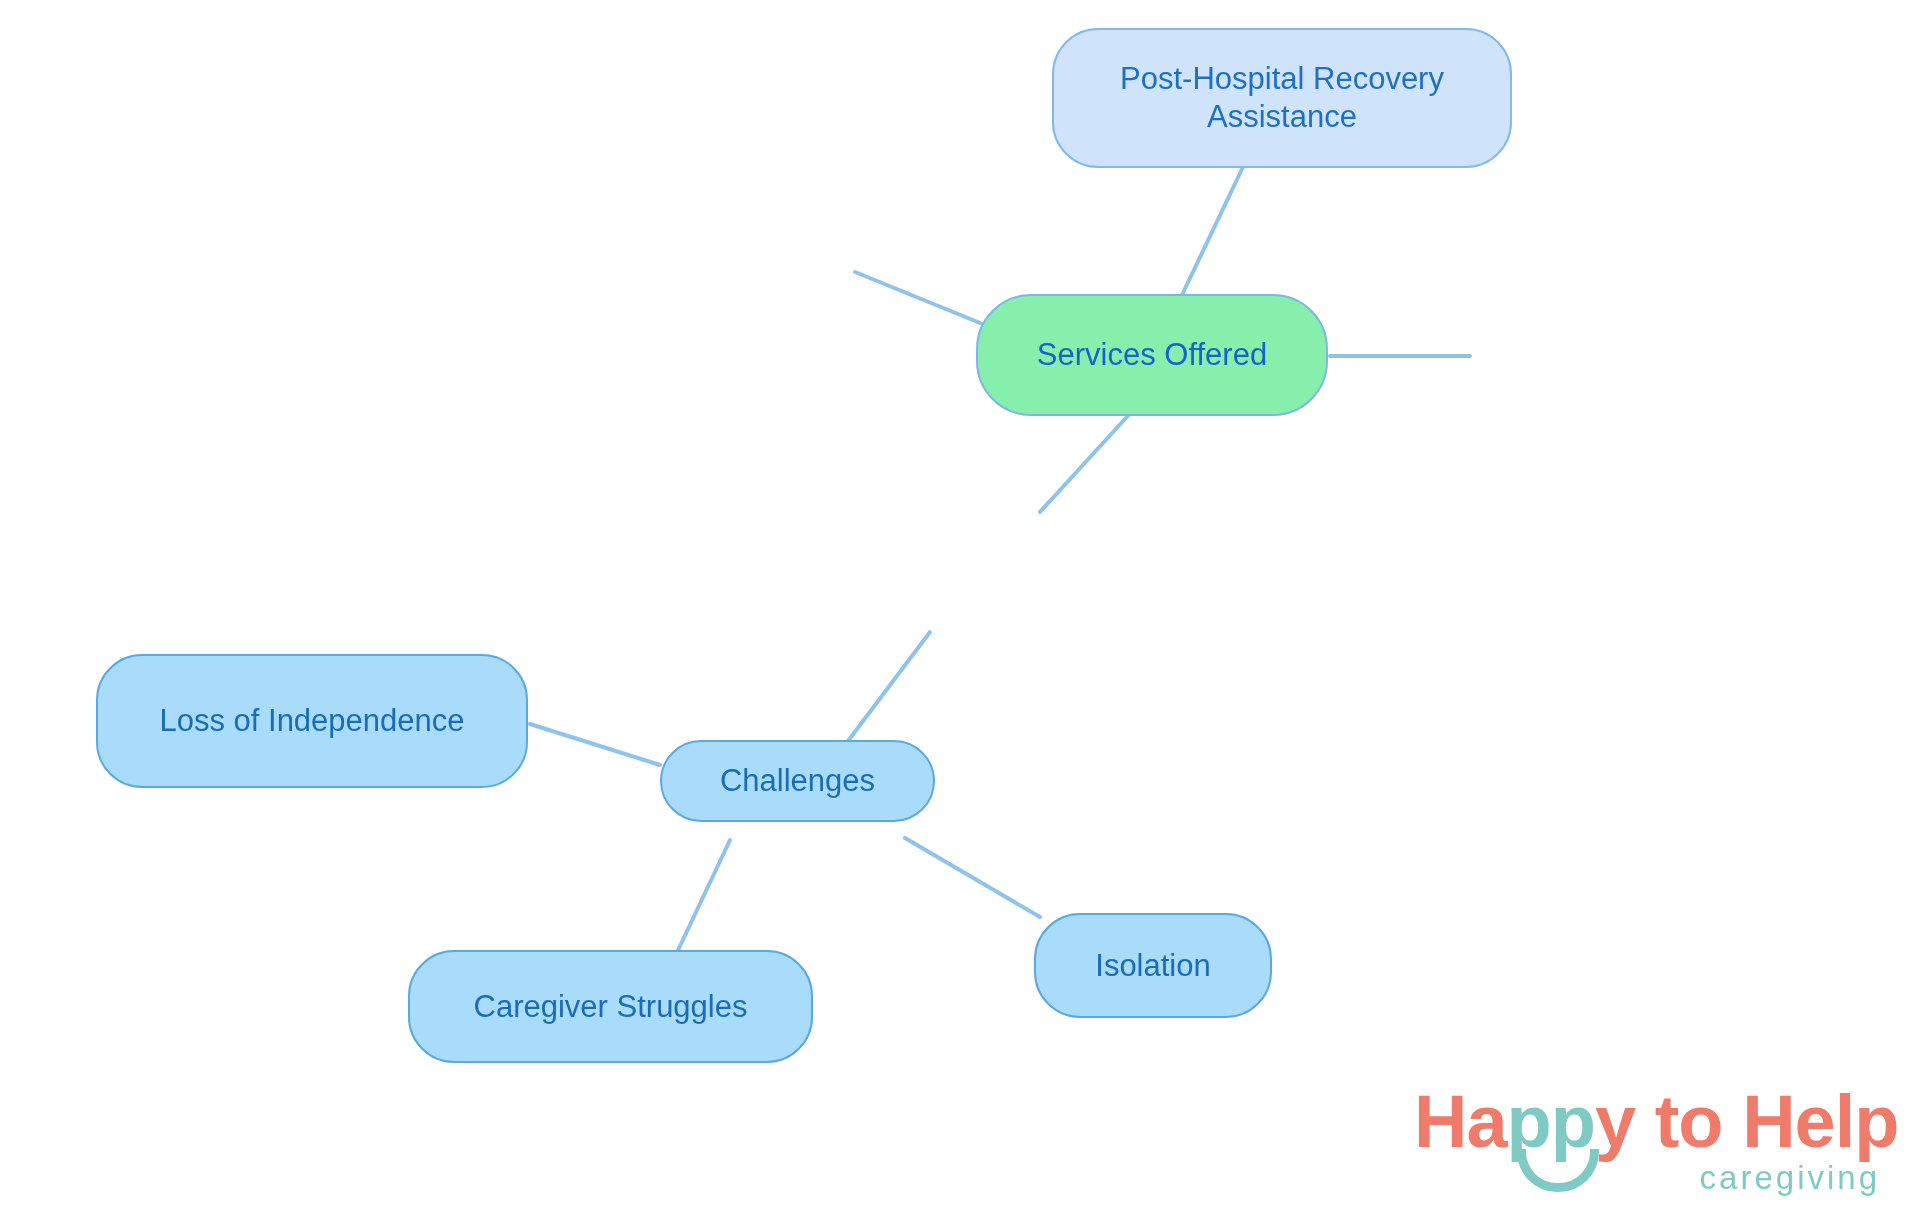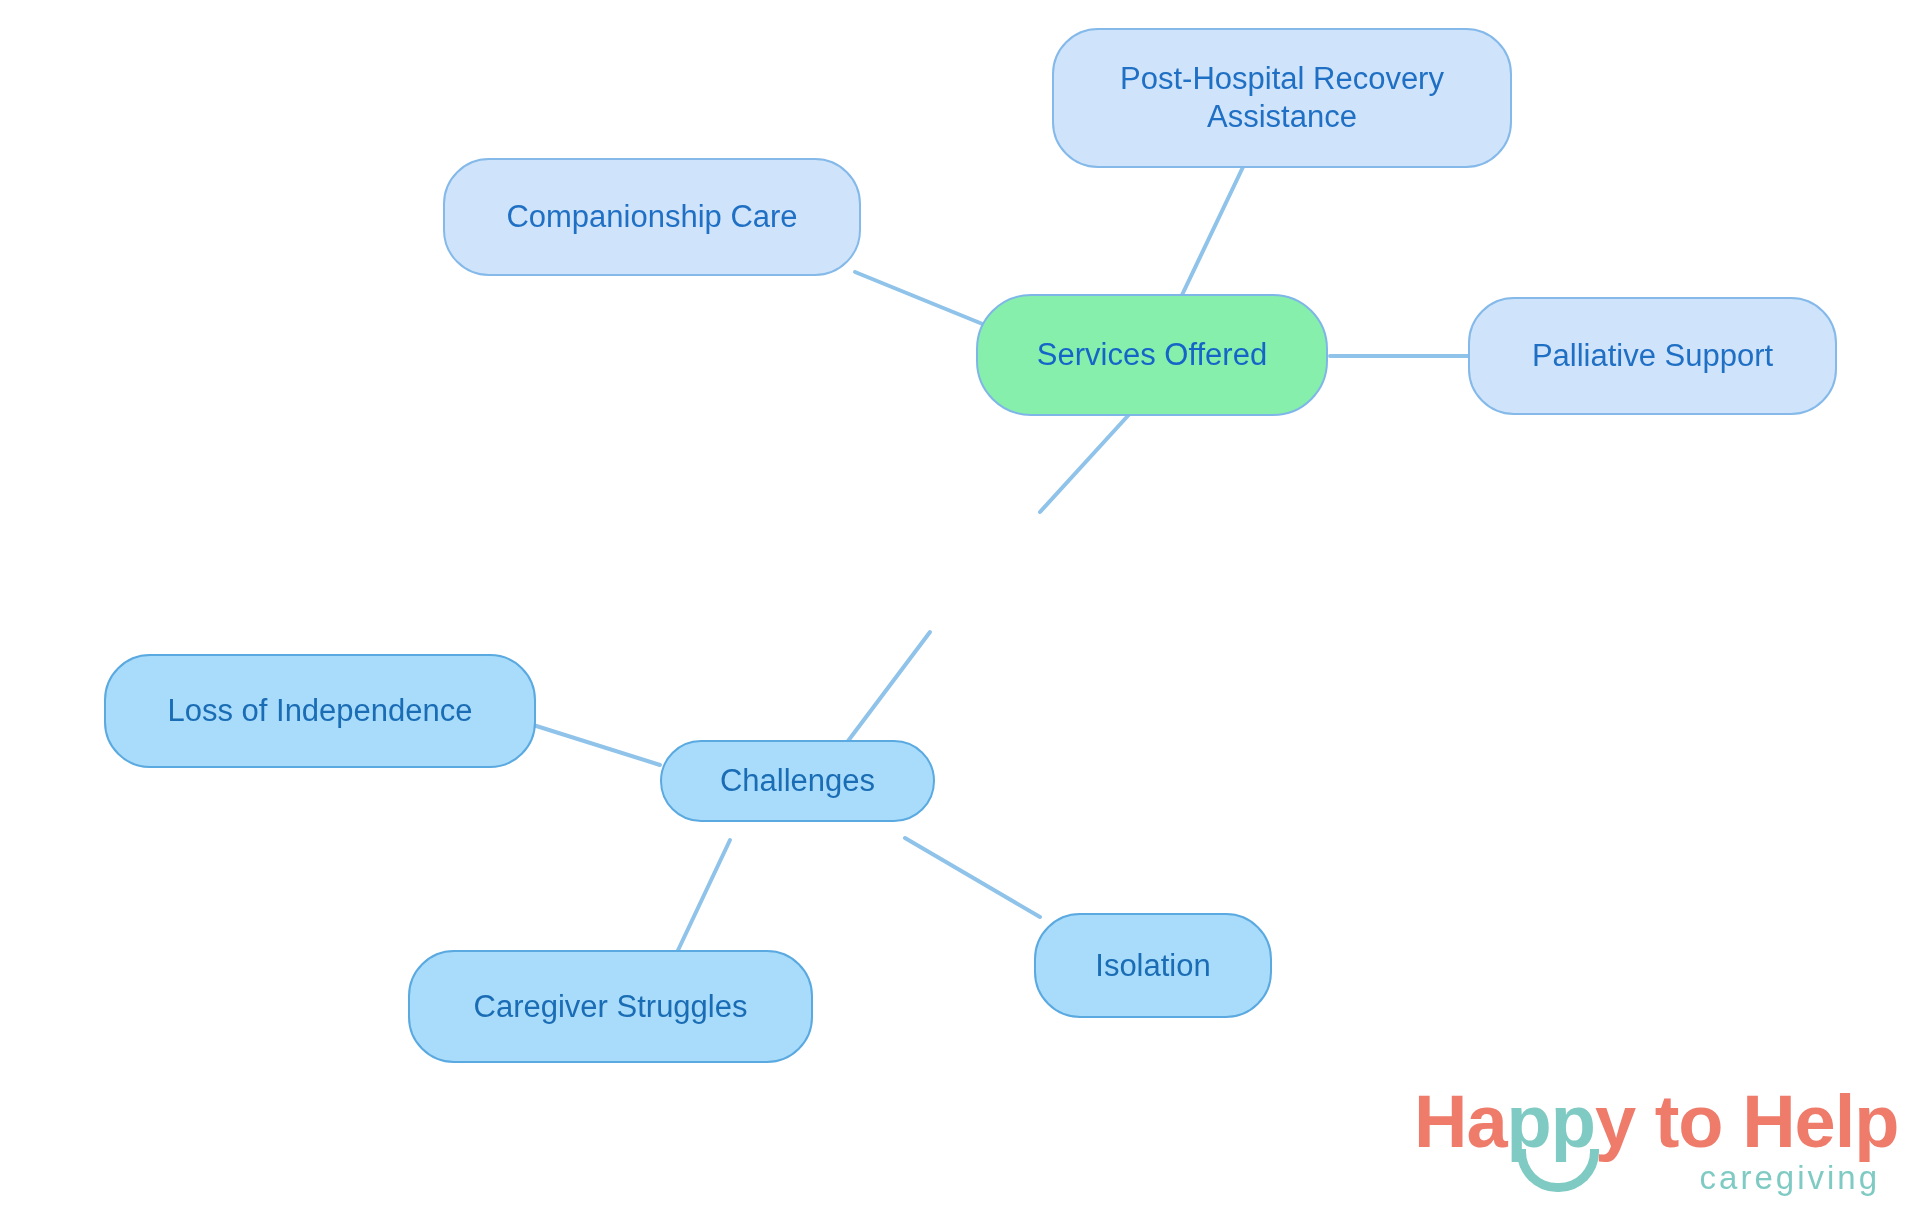--- a/index.html
+++ b/index.html
@@ -150,30 +150,28 @@
 
       <path d="M 730 840 L 672 963"></path>
 
       <path d="M 905 838 L 1040 917"></path>
     </g>
   </svg>
 
   <div class="node node-leaf-services" id="node-post-hospital" style="left:1052px; top:28px; width:460px; height:140px;">Post-Hospital Recovery
 Assistance</div>
 
-  <div class="node node-leaf-services" id="node-companionship-care" style="left:443px; top:158px; width:418px; height:118px;">Companionship Care</div>
 
-  <div class="node node-leaf-services" id="node-palliative-support" style="left:1468px; top:297px; width:369px; height:118px;">Palliative Support</div>
 
   <div class="node node-branch-services" id="node-services-offered" style="left:976px; top:294px; width:352px; height:122px;">Services Offered</div>
 
 
   <div class="node node-branch-challenges" id="node-challenges" style="left:660px; top:740px; width:275px; height:82px;">Challenges</div>
 
-  <div class="node node-leaf-challenges" id="node-loss-of-independence" style="left:104px; top:654px; width:432px; height:114px;">Loss of Independence</div>
+  <div class="node node-leaf-challenges" id="node-loss-of-independence" style="left:96px; top:654px; width:432px; height:134px;">Loss of Independence</div>
 
   <div class="node node-leaf-challenges" id="node-caregiver-struggles" style="left:408px; top:950px; width:405px; height:113px;">Caregiver Struggles</div>
 
   <div class="node node-leaf-challenges" id="node-isolation" style="left:1034px; top:913px; width:238px; height:105px;">Isolation</div>
 
   <div id="brand-logo">
     <div class="logo-wordmark"><span>Ha</span><span class="logo-pp">pp</span><span>y to Help</span></div>
     <div class="logo-smile"></div>
     <div class="logo-tagline">caregiving</div>
   </div>

